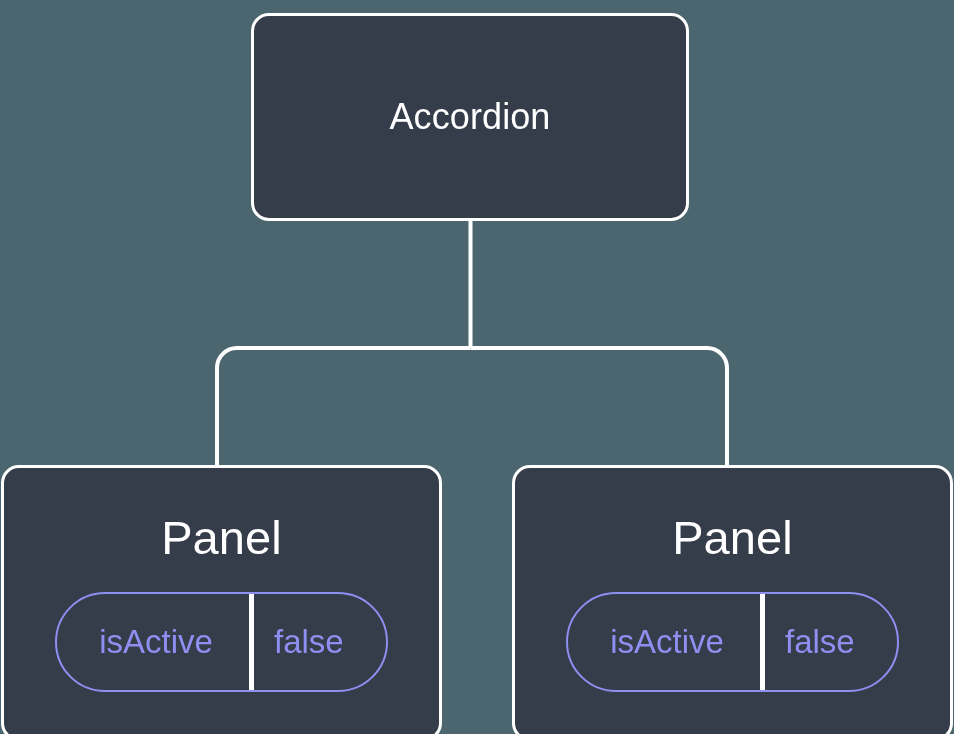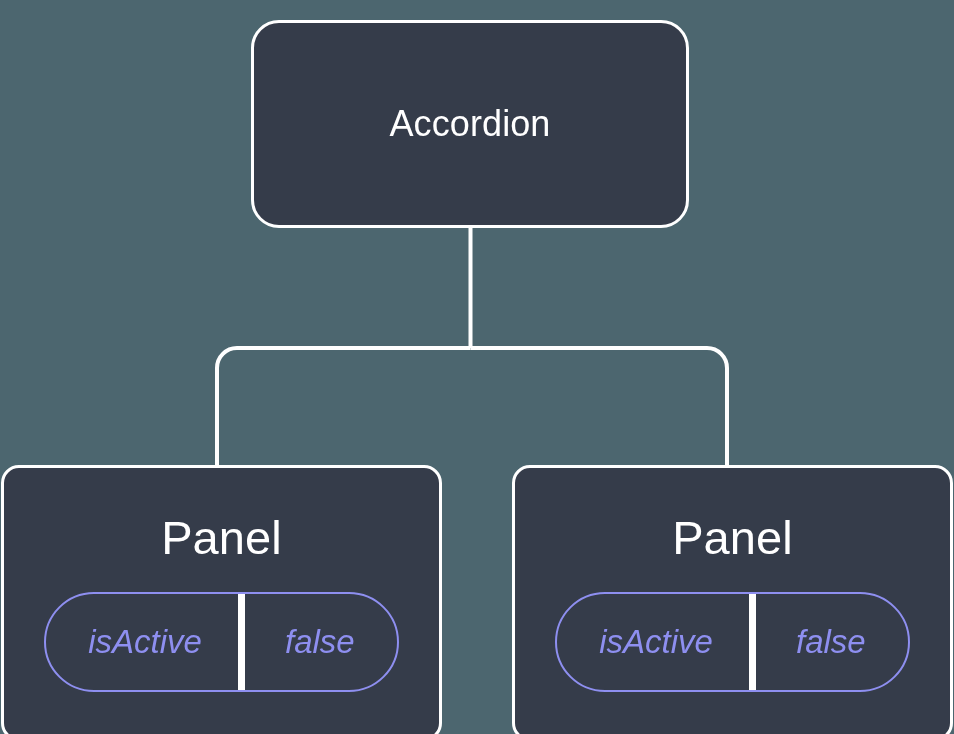--- a/index.html
+++ b/index.html
@@ -48,25 +48,24 @@
     border: 3px solid #ffffff;
     border-radius: 18px;
     display: flex;
     flex-direction: column;
     align-items: center;
     z-index: 2;
   }
 
   .node-root {
     left: 251px;
-    top: 20px;
+    top: 13px;
     width: 438px;
     height: 208px;
     justify-content: center;
-    border-radius: 28px;
   }
 
   .node-child {
     width: 441px;
     height: 276px;
     justify-content: flex-start;
     padding-top: 44px;
   }
   .node-child-left  { left: 1px;   top: 465px; }
   .node-child-right { left: 512px; top: 465px; }
@@ -86,37 +85,36 @@
   
   .state-pill {
     display: flex;
     align-items: stretch;
     margin-top: 28px;
     border: 2px solid #8e8ff0;
     border-radius: 999px;
     background: transparent;
     overflow: hidden;
     height: 96px;
-    font-style: italic;
   }
   .pill-cell {
     display: flex;
     align-items: center;
     justify-content: center;
     color: #8e8ff0;
     font-size: 33px;
     line-height: 1;
     white-space: nowrap;
   }
   .pill-key {
     padding: 0 36px 0 42px;
   }
   .pill-val {
-    padding: 0 42px 0 40px;
-    border-left: 7px solid #ffffff;
+    padding: 0 42px 0 20px;
+    border-left: 5px solid #ffffff;
   }
 </style>
 </head>
 <body>
 
 <div class="stage">
 
   <svg class="edges" viewBox="0 0 954 734" width="954" height="734" xmlns="http://www.w3.org/2000/svg">
 
     <path class="edge-path" d="M 470.5 210 L 470.5 348"></path>

